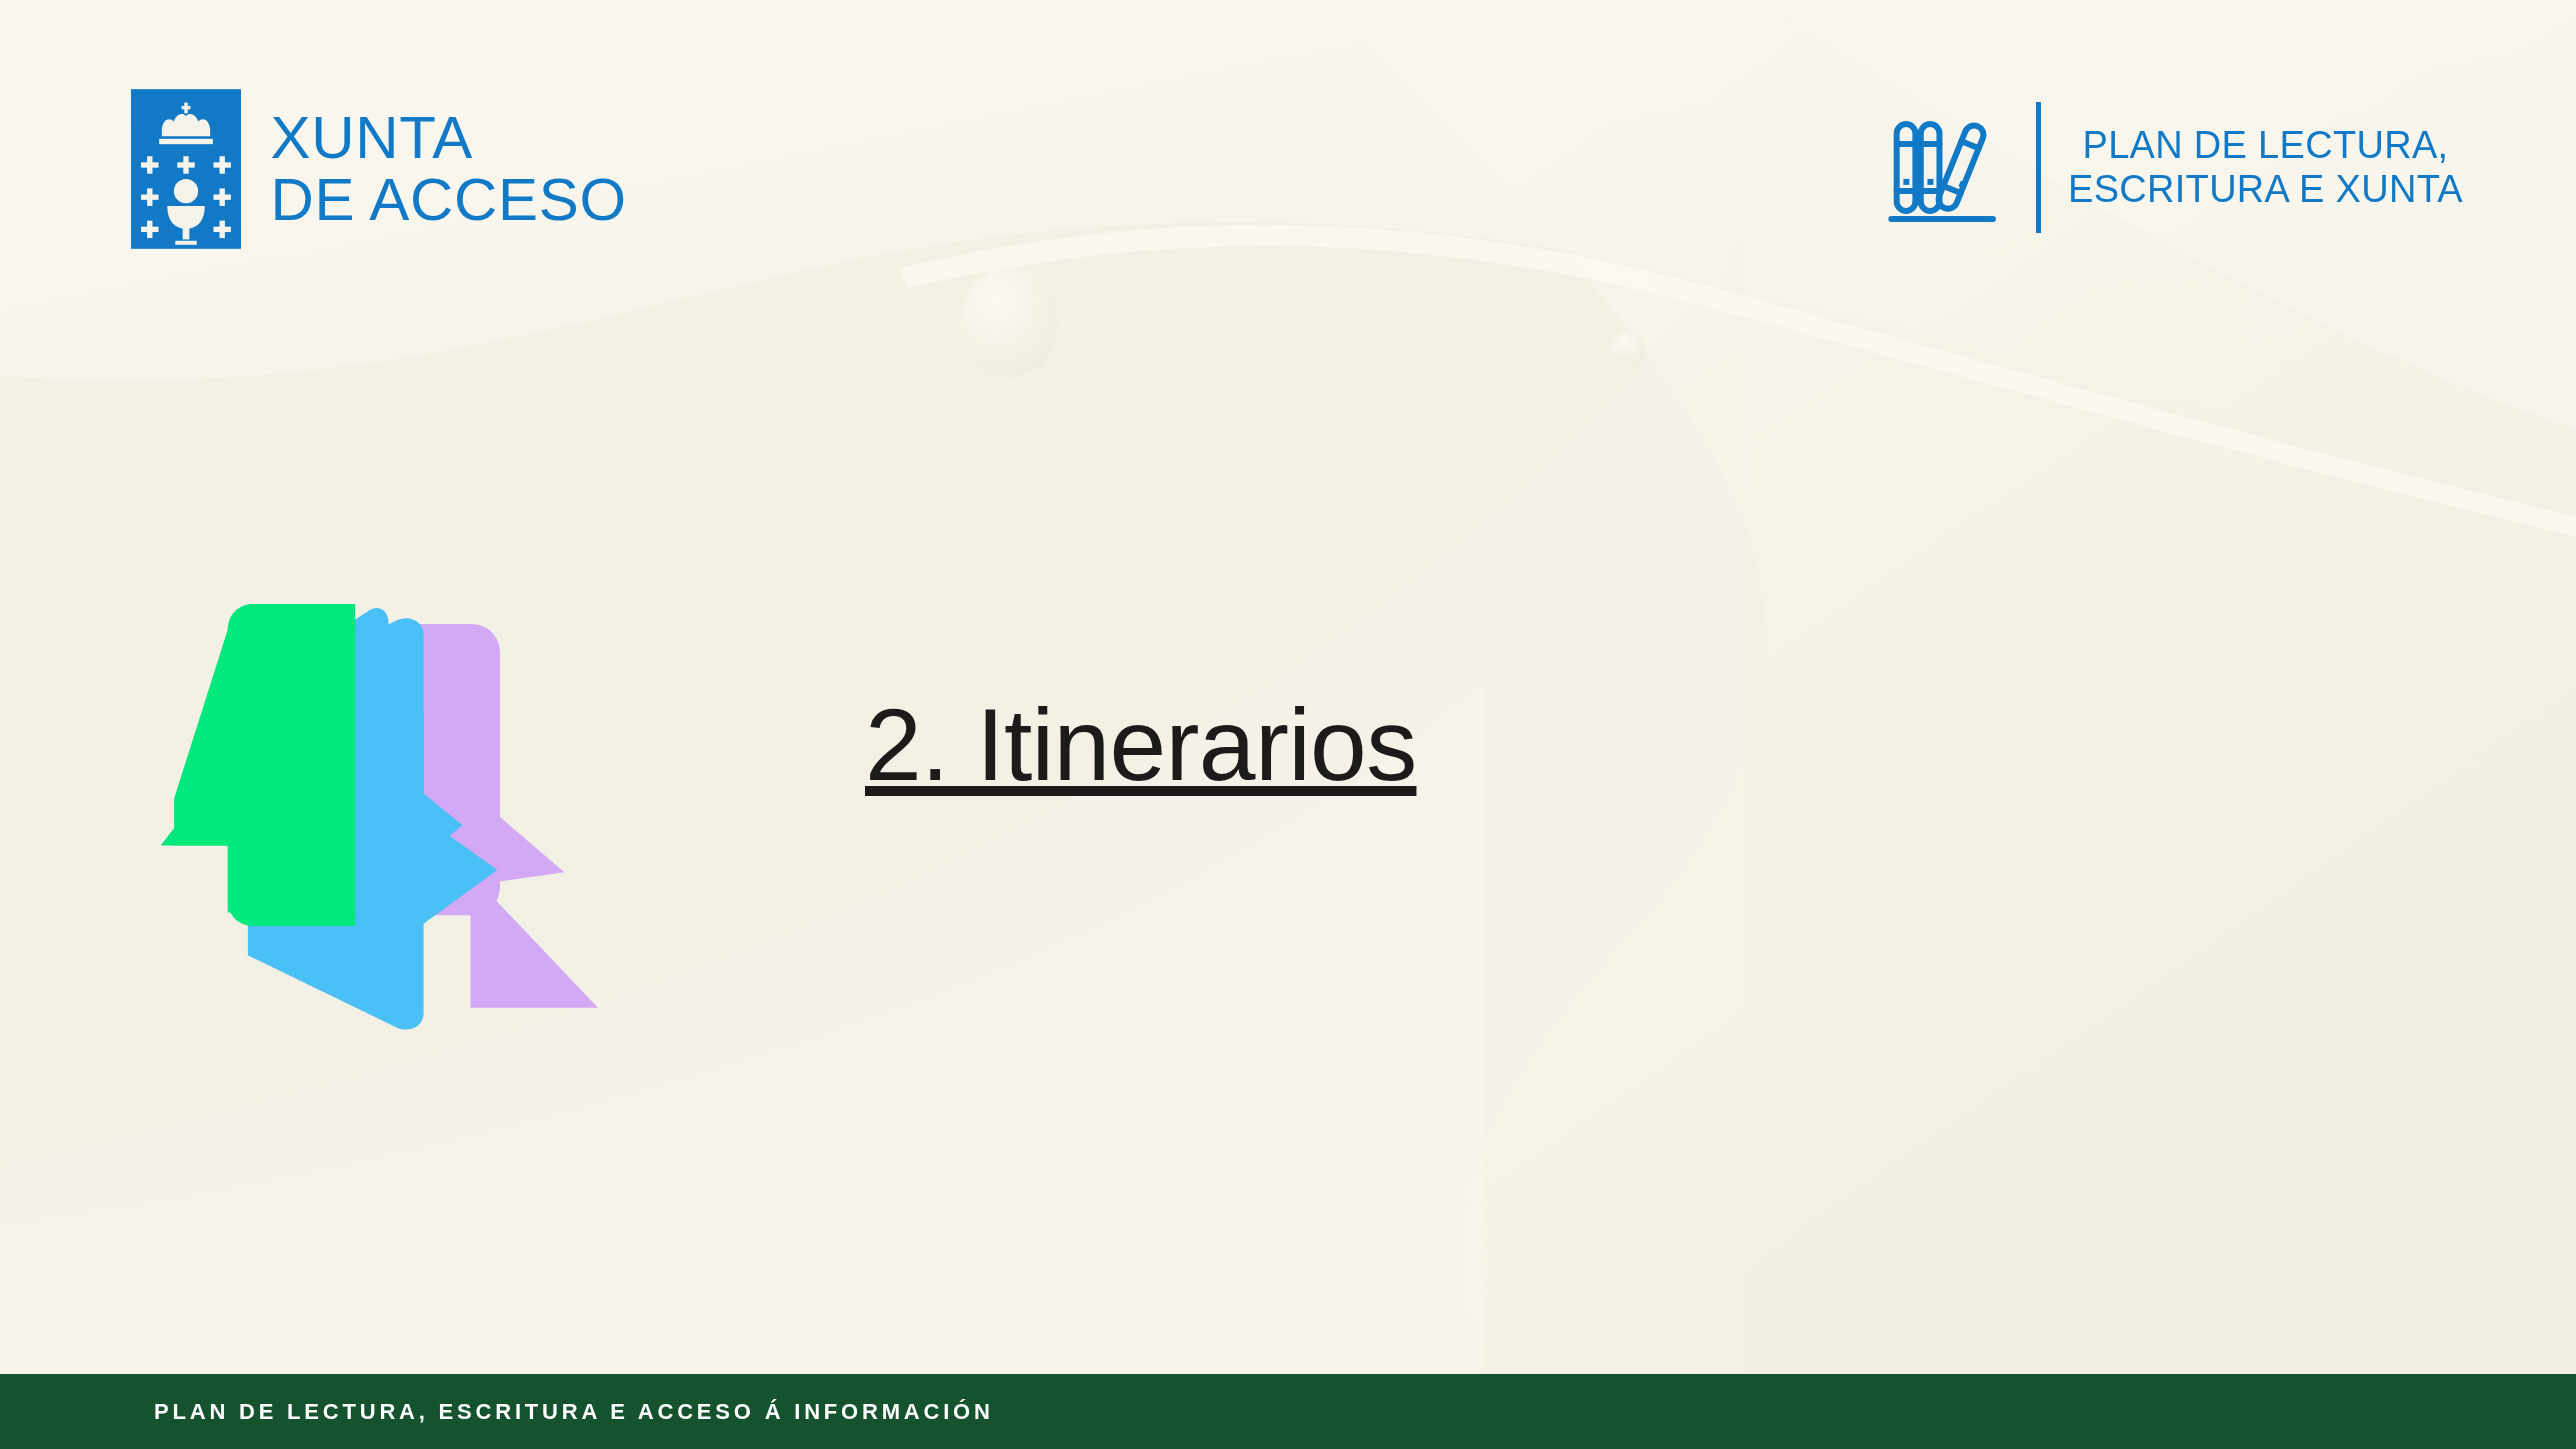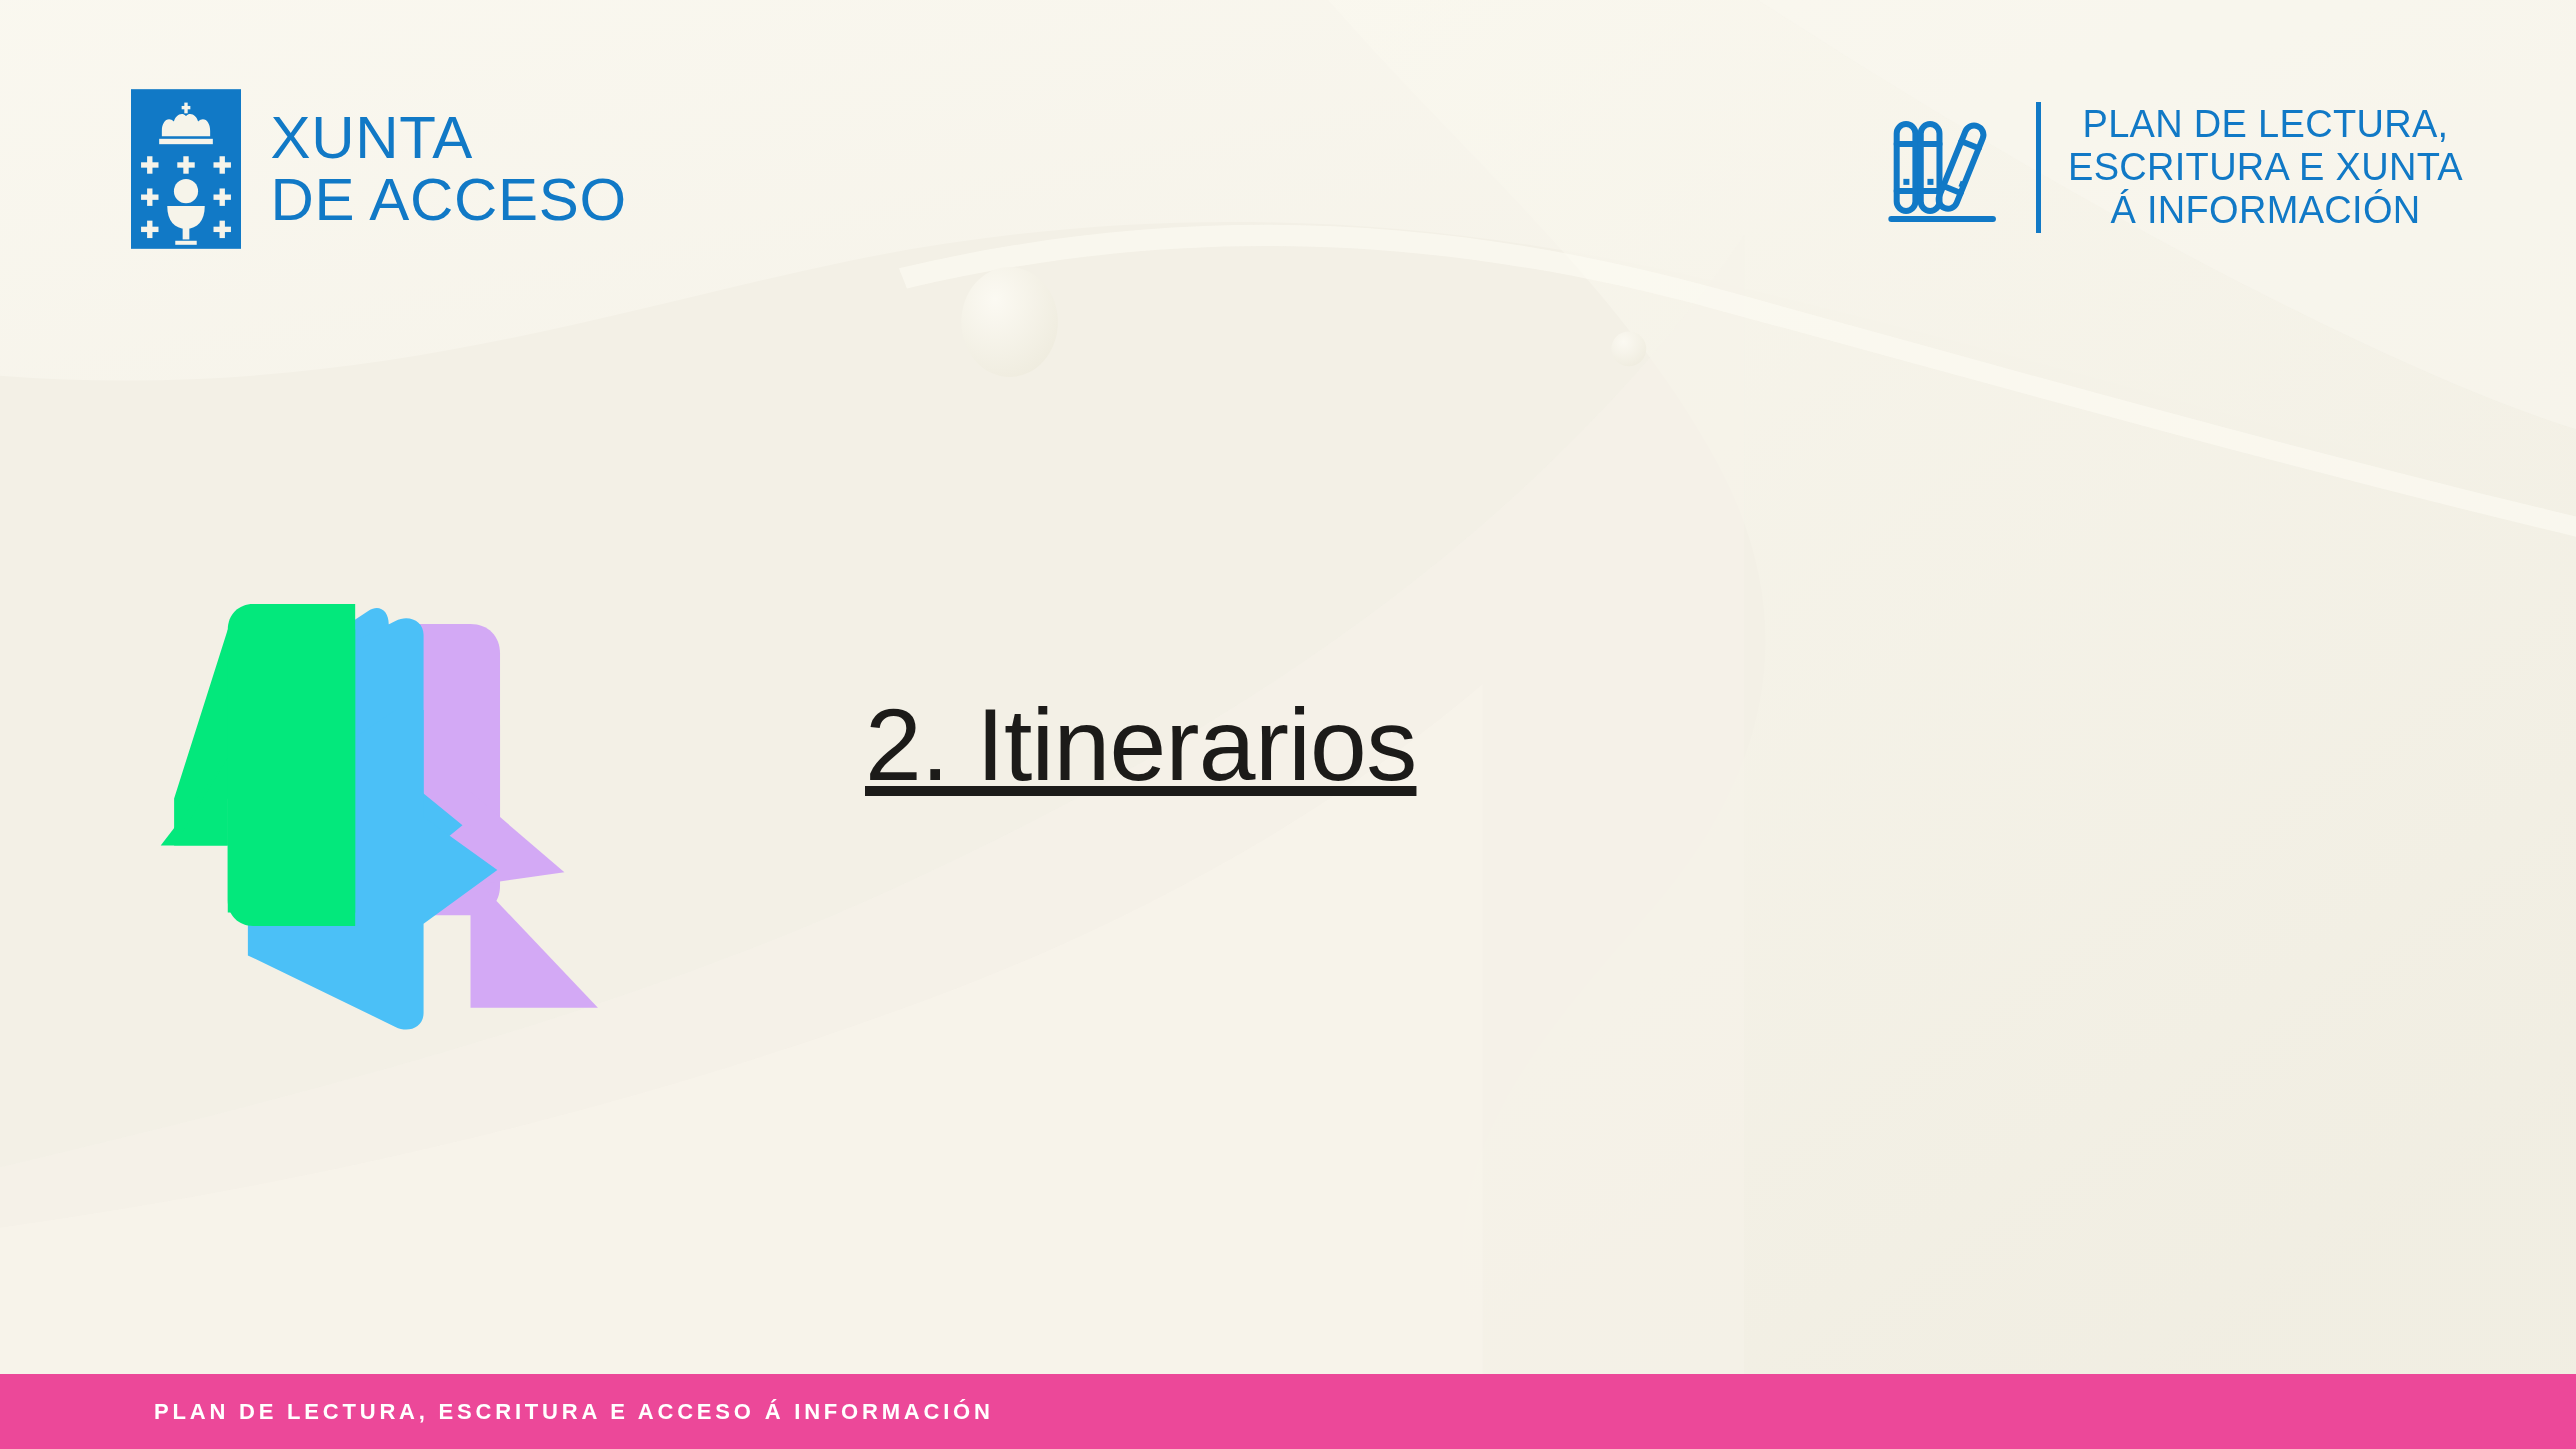--- a/index.html
+++ b/index.html
@@ -115,21 +115,21 @@
     text-decoration: underline;
   }
 
   
   #footer-bar {
     position: absolute;
     left: 0;
     right: 0;
     bottom: 0;
     height: 75px;
-    background: #ec4899;
+    background: #14532d;
     display: flex;
     align-items: center;
   }
   #footer-text {
     color: #FFFFFF;
     font-family: "Liberation Sans", sans-serif;
     font-size: 22px;
     font-weight: 700;
     letter-spacing: 3.8px;
     margin-left: 154px;
@@ -265,21 +265,20 @@
       </g>
 
       <line x1="8" y1="172" x2="160" y2="172" stroke="#1179C6" stroke-width="9" stroke-linecap="round"></line>
     </svg>
 
     <div id="plan-divider"></div>
 
     <div id="plan-text">
       <div class="line">PLAN DE LECTURA,</div>
       <div class="line">ESCRITURA E XUNTA</div>
-      <div class="line">Á INFORMACIÓN</div>
     </div>
   </div>
 
   <div id="house-graphic">
     <svg viewBox="0 0 850 790" xmlns="http://www.w3.org/2000/svg">
 
       <path d="M140,620 L140,300 L300,180 L470,300
                C480,306 486,316 486,330 L486,560
                C486,586 468,604 442,604 L190,604
                C164,604 146,586 146,560 Z" fill="#D3A9F5" transform="translate(30,-10)"></path>

